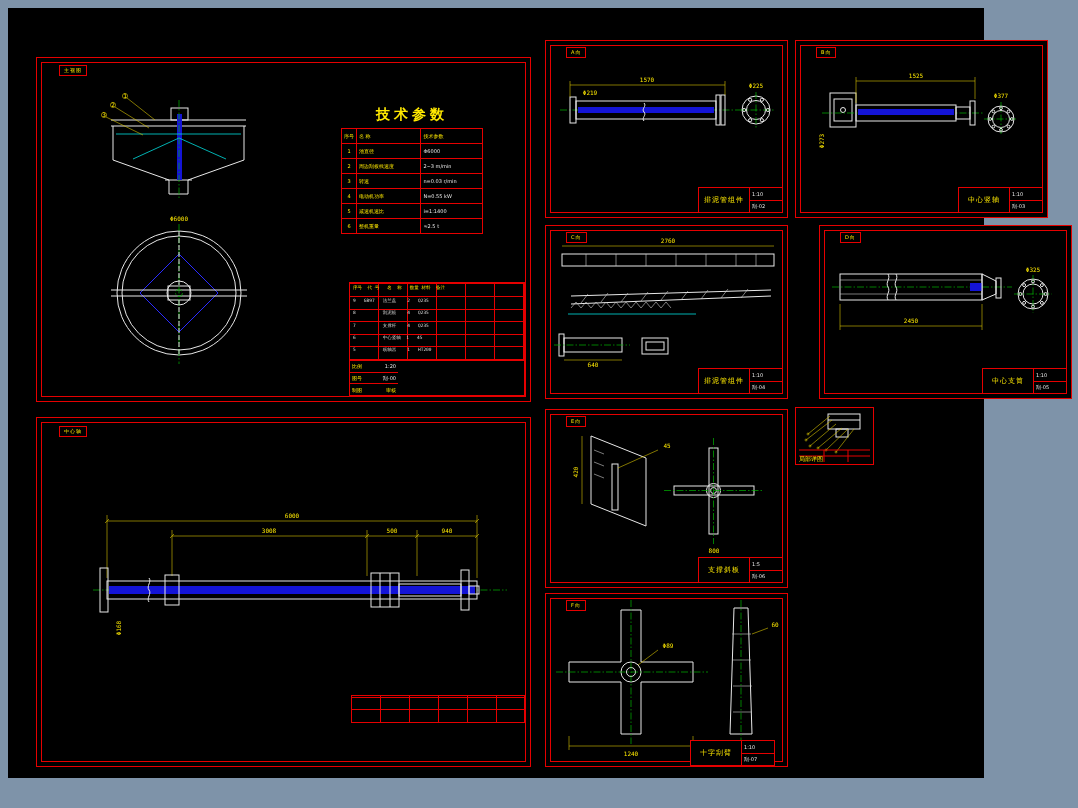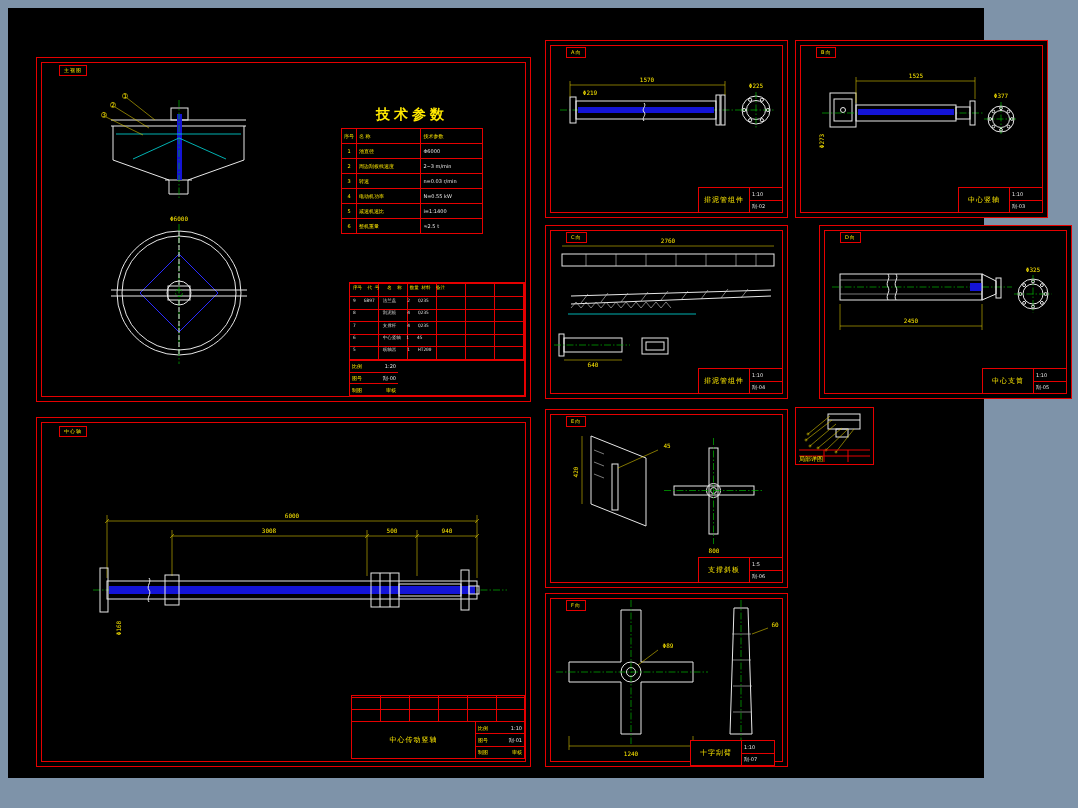--- a/index.html
+++ b/index.html
@@ -179,37 +179,20 @@
         <rect class="w" x="334" y="155" width="28" height="34"></rect>
         <line class="w" x1="343" y1="155" x2="343" y2="189"></line>
         <line class="w" x1="353" y1="155" x2="353" y2="189"></line>
         <rect class="w" x="362" y="166" width="62" height="12"></rect>
         <rect class="w" x="424" y="152" width="8" height="40"></rect>
         <rect class="w" x="432" y="168" width="10" height="8"></rect>
         <text class="dim" transform="rotate(-90 84 210)" x="84" y="210">Φ168</text>
       </g>
     </svg>
     <div class="bom" style="left:314px;top:277px;width:172px;height:26px"></div>
-    <div class="tblock" style="left:314px;top:303px;width:172px;height:36px">
-      <div class="tb-main">中心传动竖轴</div>
-      <div class="tb-side">
-        <div class="tb-cell">
-            <span>比例</span>
-            <span class="v">1:10</span>
-          </div>
-        <div class="tb-cell">
-            <span>图号</span>
-            <span class="v">刮-01</span>
-          </div>
-        <div class="tb-cell">
-            <span>制图</span>
-            <span>审核</span>
-          </div>
-      </div>
-    </div>
   </div>
 
   <div class="sheet" style="left:537px;top:32px;width:241px;height:176px">
     <div class="inner"></div>
     <div class="tag" style="left:20px;top:6px">A向</div>
     <svg width="241" height="176">
       <g>
         <line class="g" x1="14" y1="69" x2="192" y2="69"></line>
         <rect class="w" x="30" y="60" width="140" height="18"></rect>
         <rect x="32" y="66" width="136" height="6" fill="#1414d6"></rect>

